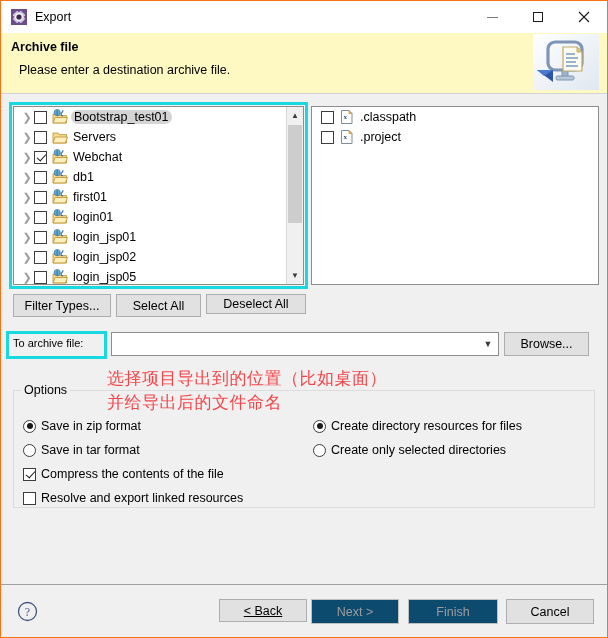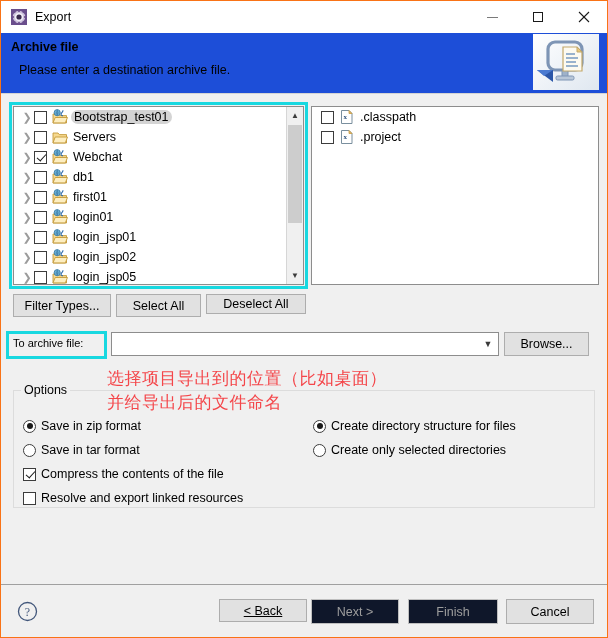--- a/index.html
+++ b/index.html
@@ -69,21 +69,21 @@
     align-items: center;
     justify-content: center;
     cursor: default;
   }
   .wc-min { width: 11px; height: 1px; background: #7a7a7a; }
   .wc-max { width: 10px; height: 10px; border: 1px solid #1a1a1a; box-sizing: border-box; }
 
   
   #header {
     flex: 0 0 60px;
-    background: #1d4ed8;
+    background: #fef9c3;
     position: relative;
     border-bottom: 1px solid #d4d4d4;
     padding: 0 10px;
   }
   #header-title {
     position: absolute;
     left: 10px; top: 7px;
     font-weight: bold;
     font-size: 12.5px;
     color: #000;
@@ -229,21 +229,21 @@
     box-sizing: border-box;
     font-family: "Liberation Sans", sans-serif;
     font-size: 12.5px;
     color: #000;
     display: flex;
     align-items: center;
     justify-content: center;
     cursor: default;
     padding: 0;
   }
-  .btn.disabled { color: #9d9d9d; background: #0f172a; border-color: #bfbfbf; }
+  .btn.disabled { color: #9d9d9d; background: #0c4a6e; border-color: #bfbfbf; }
 
   #filter-types { position: absolute; left: 12px; top: 200px; width: 98px; height: 23px; }
   #select-all   { position: absolute; left: 115px; top: 200px; width: 85px; height: 23px; }
   #deselect-all { position: absolute; left: 205px; top: 200px; width: 100px; height: 20px; }
 
   
   #archive-label {
     position: absolute;
     left: 12px; top: 244px;
     font-size: 11px;
@@ -640,21 +640,21 @@
       <span class="radio"></span>
       <span>Save in tar format</span>
     </div>
     <div class="opt" id="opt-link">
       <span class="cbox"></span>
       <span>Resolve and export linked resources</span>
     </div>
 
     <div class="opt" id="opt-dirstruct">
       <span class="radio on"></span>
-      <span>Create directory structure for files</span>
+      <span>Create directory resources for files</span>
     </div>
     <div class="opt" id="opt-onlysel">
       <span class="radio"></span>
       <span>Create only selected directories</span>
     </div>
 
   </div>
 
   <div id="footer">
     <div id="help-icon">

